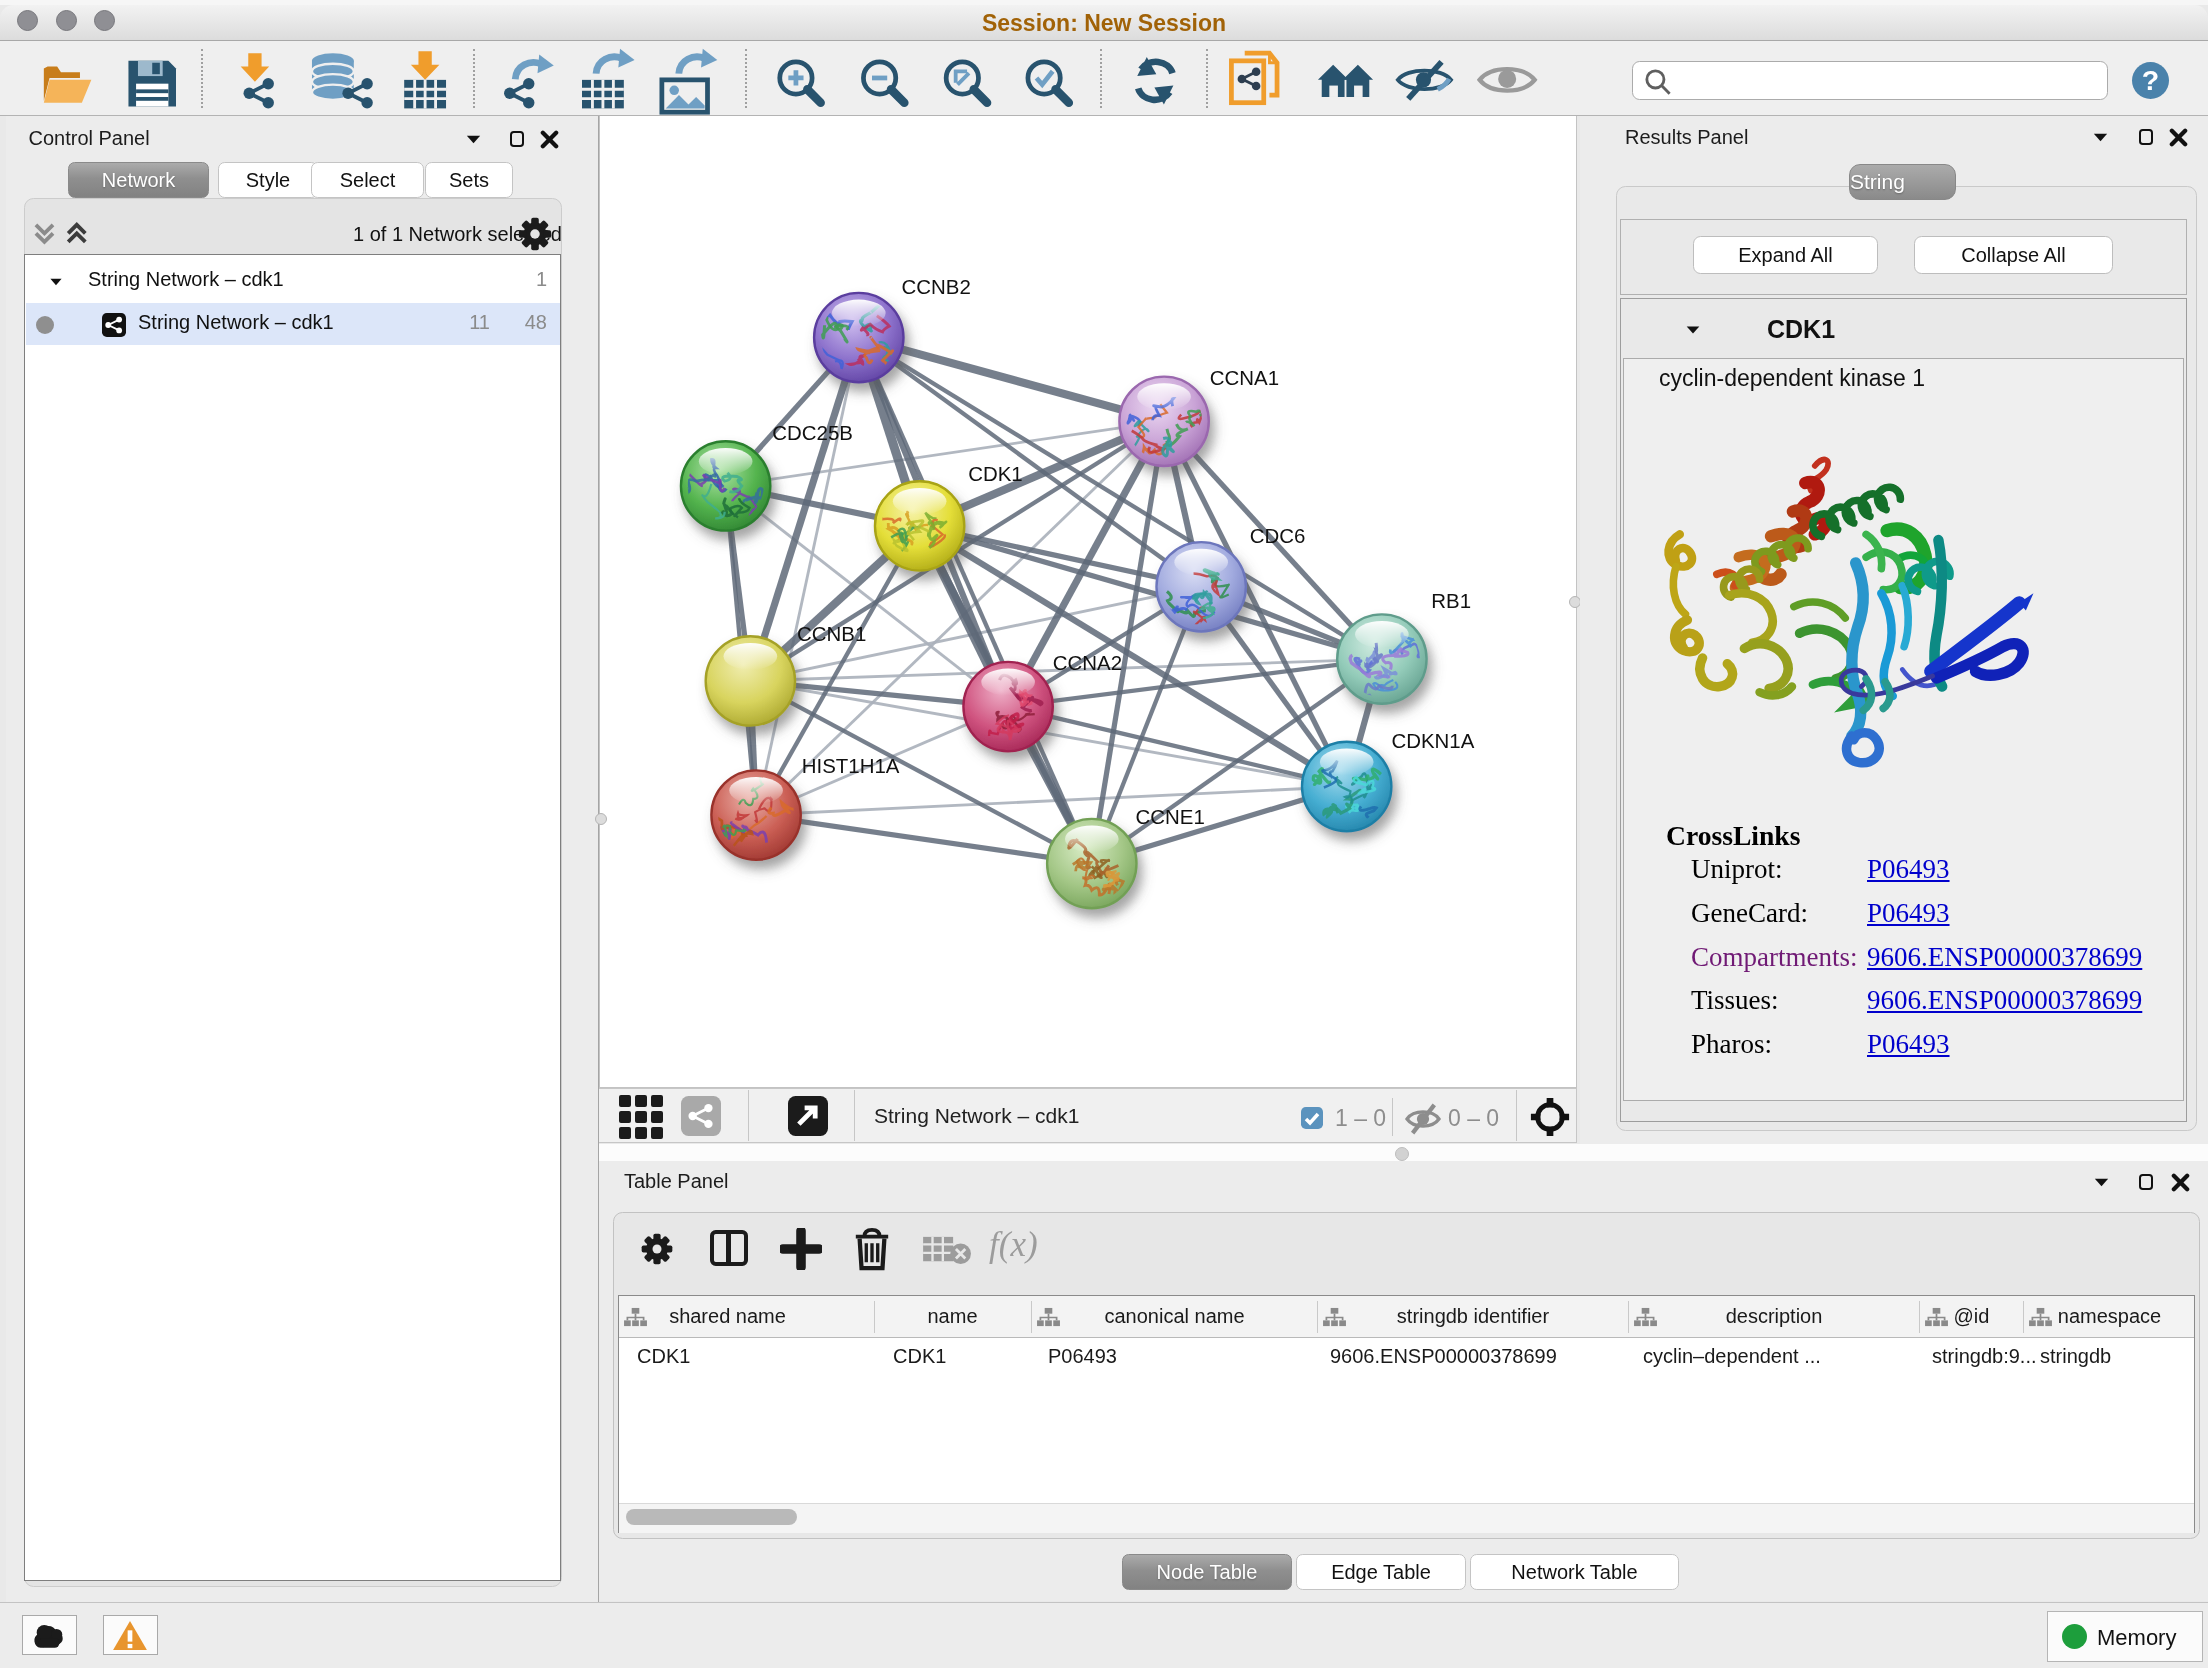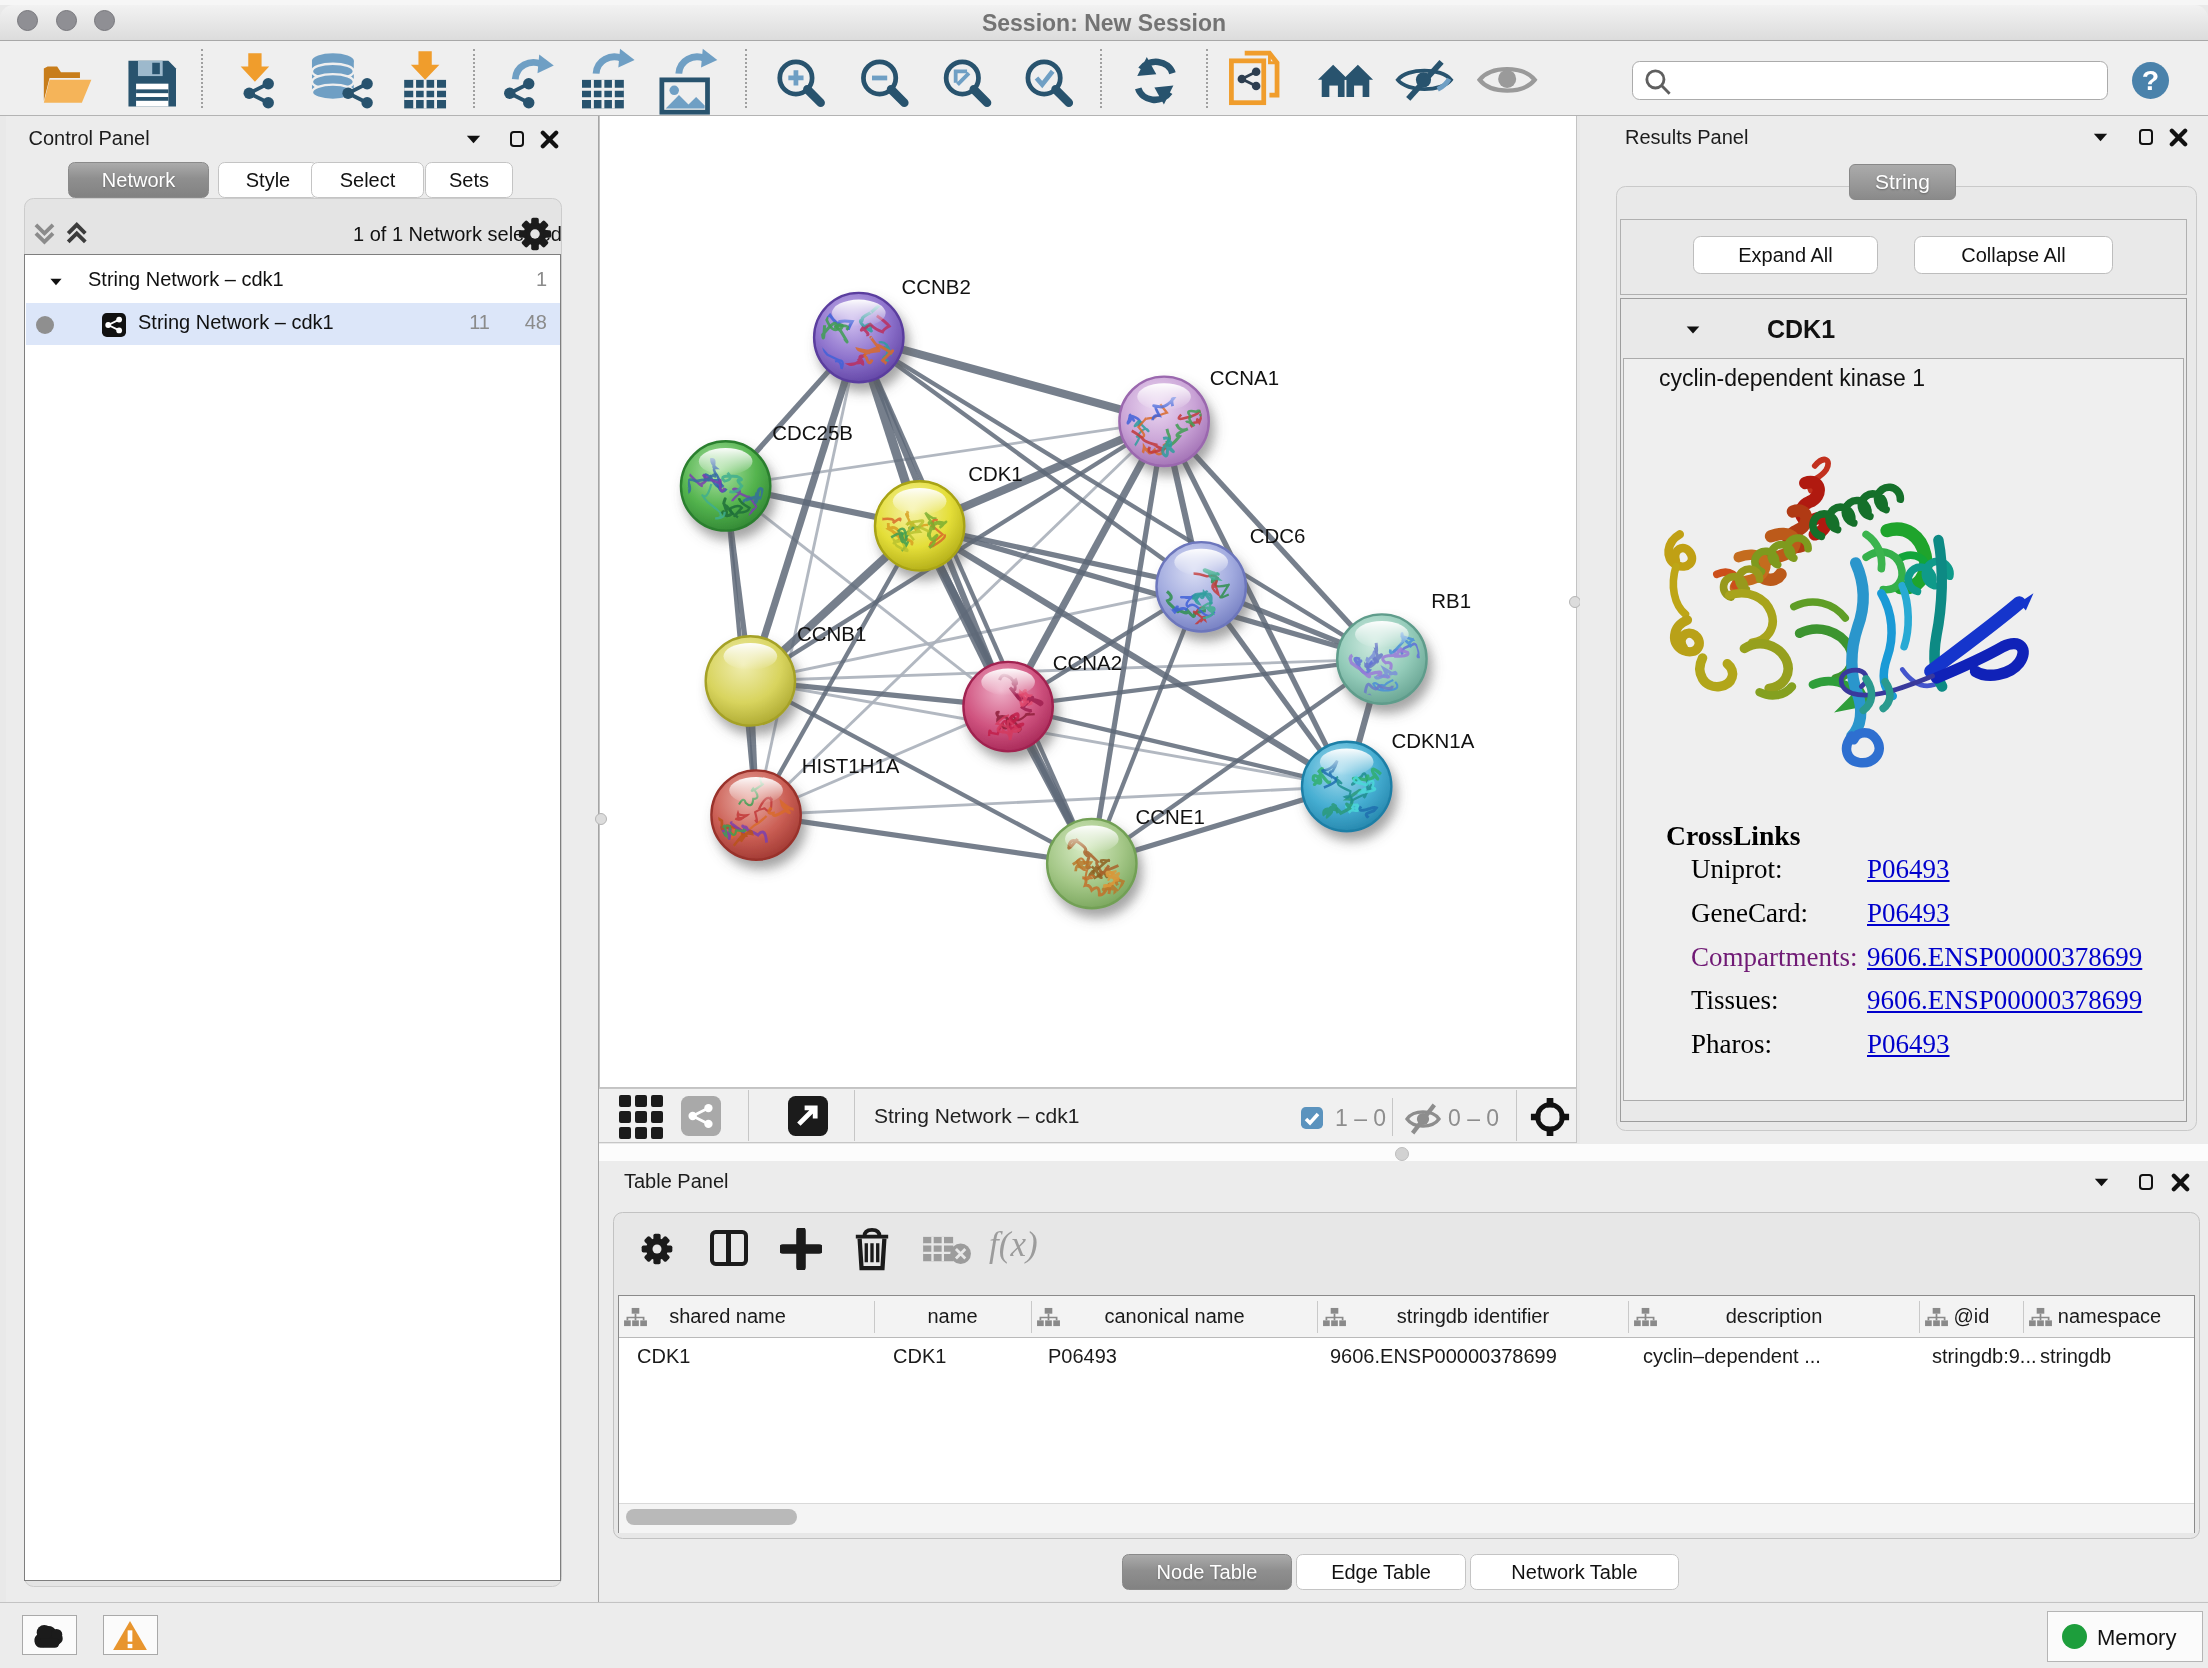--- a/index.html
+++ b/index.html
@@ -8,21 +8,21 @@
 .tab.sel{background:linear-gradient(180deg,#ababab,#8f8f8f 45%,#828282);color:#ffffff;border-color:#8a8a8a;text-shadow:0 1px 1.9px rgba(0,0,0,.25)}
 .gbtn{position:absolute;background:#ffffff;border:1px solid #bdbdbd;border-radius:7.6px;text-align:center;font-size:20px;color:#111}
 a.lnk{color:#0000cc;text-decoration:underline}
 </style></head><body>
 
 <div class="abs" style="left:0;top:0;width:2208px;height:4.8px;background:#f6f6f6"></div>
 <div class="abs" style="left:0;top:4.8px;width:2208px;height:36px;background:linear-gradient(180deg,#f2f2f2,#dcdcdc);border-bottom:1px solid #a8a8a8;border-radius:13.3px 13.3px 0 0"></div>
 <div class="abs" style="left:17px;top:9.5px;width:21px;height:21px;border-radius:50%;background:#8f8f94;border:1px solid #77777c"></div>
 <div class="abs" style="left:56px;top:9.5px;width:21px;height:21px;border-radius:50%;background:#8f8f94;border:1px solid #77777c"></div>
 <div class="abs" style="left:94px;top:9.5px;width:21px;height:21px;border-radius:50%;background:#8f8f94;border:1px solid #77777c"></div>
-<div class="abs" style="left:0;top:9.5px;width:2208px;text-align:center;font-size:23px;font-weight:600;color:#737373">Session: New Session</div>
+<div class="abs" style="left:0;top:9.5px;width:2208px;text-align:center;font-size:23px;font-weight:600;color:#a16207">Session: New Session</div>
 <div class="abs" style="left:0;top:41px;width:2208px;height:75px;background:#efefef;border-bottom:1px solid #b3b3b3"></div>
 <div class="abs" style="left:201px;top:49px;width:0;height:59px;border-left:2.9px dotted #a0a0a0"></div>
 <div class="abs" style="left:473px;top:49px;width:0;height:59px;border-left:2.9px dotted #a0a0a0"></div>
 <div class="abs" style="left:745px;top:49px;width:0;height:59px;border-left:2.9px dotted #a0a0a0"></div>
 <div class="abs" style="left:1100px;top:49px;width:0;height:59px;border-left:2.9px dotted #a0a0a0"></div>
 <div class="abs" style="left:1206px;top:49px;width:0;height:59px;border-left:2.9px dotted #a0a0a0"></div>
 <svg class="abs" style="left:0;top:0" width="2208" height="116" viewBox="0 0 2322 122">
     <g transform="translate(44,62)">
 <path d="M2 10 L2 44 L8 20 L40 20 L40 14 L20 14 L16 8 L6 8 Z" fill="#c87d1a"></path>
 <path d="M8 22 L52 22 L42 46 L2 46 Z" fill="#f5b459"></path>
@@ -588,21 +588,21 @@
 <div class="abs" style="left:1580px;top:116px;width:629px;height:1028px;background:#ececec"></div>
 <div class="abs panel-title" style="left:1625px;top:126px">Results Panel</div>
 <svg style="position:absolute;left:2091px;top:128px" width="19" height="19" viewBox="0 0 20 20">
     <path d="M3 6 L17 6 L10 14 Z" fill="#111"></path>
   </svg>
 <div style="position:absolute;left:2139px;top:129px;width:14.3px;height:16px;border:2.4px solid #111;border-radius:3.8px"></div>
 <svg style="position:absolute;left:2169px;top:128px" width="19" height="19" viewBox="0 0 20 20">
     <path d="M3 3 L17 17 M17 3 L3 17" stroke="#111" stroke-width="4.5" stroke-linecap="round"></path>
   </svg>
 <div class="abs" style="left:1616px;top:186px;width:581px;height:945px;background:#e9e9e9;border:1px solid #c9c9c9;border-radius:9.5px"></div>
-<div class="abs" style="left:1849px;top:164px;width:107px;height:36px;background:linear-gradient(180deg,#ababab,#8a8a8a);border:1px solid #888;border-radius:6px;color:#fff;font-size:21px;text-align:center;line-height:34px;text-shadow:0 1px 1.9px rgba(0,0,0,.3)">String</div>
+<div class="abs" style="left:1849px;top:164px;width:107px;height:36px;background:linear-gradient(180deg,#ababab,#8a8a8a);border:1px solid #888;border-radius:11px;color:#fff;font-size:21px;line-height:34px;text-shadow:0 1px 1.9px rgba(0,0,0,.3)">String</div>
 <div class="abs" style="left:1620px;top:219px;width:567px;height:76px;border:1.4px solid #b0b0b0"></div>
 <div class="gbtn" style="left:1693px;top:236px;width:185px;height:38px;line-height:36px">Expand All</div>
 <div class="gbtn" style="left:1914px;top:236px;width:199px;height:38px;line-height:36px">Collapse All</div>
 <div class="abs" style="left:1620px;top:298px;width:567px;height:824px;border:1.4px solid #9d9d9d"></div>
 <svg style="position:absolute;left:1684px;top:321px" width="18" height="18" viewBox="0 0 20 20">
     <path d="M3 6 L17 6 L10 14 Z" fill="#111"></path>
   </svg>
 <div class="abs" style="left:1767px;top:315px;font-size:25px;font-weight:bold;color:#111">CDK1</div>
 <div class="abs" style="left:1623px;top:358px;width:561px;height:743px;background:#efefef;border:1px solid #ababab"></div>
 <div class="abs" style="left:1659px;top:365px;font-size:23px;color:#111">cyclin-dependent kinase 1</div>

